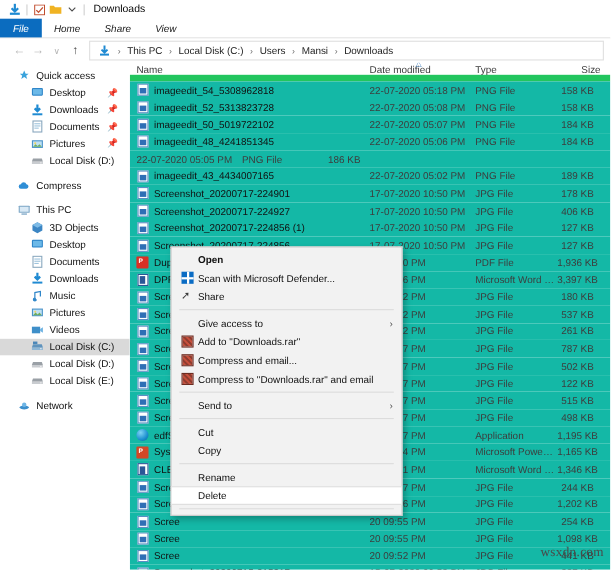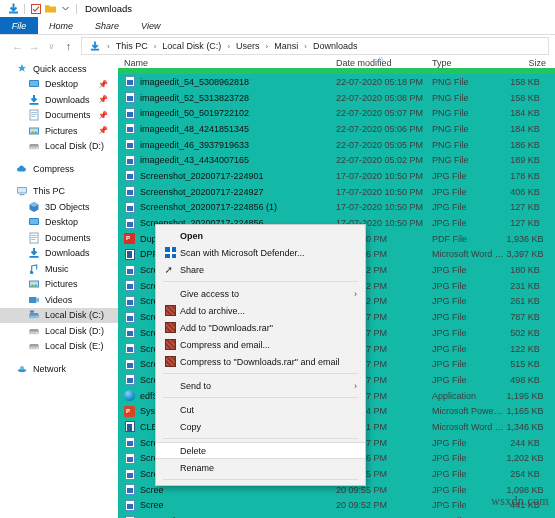--- a/index.html
+++ b/index.html
@@ -425,26 +425,20 @@
               <span class="ficon">
                 <span class="ic-img"></span>
               </span>
               <span>imageedit_48_4241851345</span>
             </span>
             <span class="cell date">22-07-2020 05:06 PM</span>
             <span class="cell type">PNG File</span>
             <span class="cell size">184 KB</span>
           </div>
           <div class="row sel">
-            <span class="cell name">
-              <span class="ficon">
-                <span class="ic-img"></span>
-              </span>
-              <span>imageedit_46_3937919633</span>
-            </span>
             <span class="cell date">22-07-2020 05:05 PM</span>
             <span class="cell type">PNG File</span>
             <span class="cell size">186 KB</span>
           </div>
           <div class="row sel">
             <span class="cell name">
               <span class="ficon">
                 <span class="ic-img"></span>
               </span>
               <span>imageedit_43_4434007165</span>
@@ -532,21 +526,21 @@
           </div>
           <div class="row sel">
             <span class="cell name">
               <span class="ficon">
                 <span class="ic-img"></span>
               </span>
               <span>Scree</span>
             </span>
             <span class="cell date">20 06:22 PM</span>
             <span class="cell type">JPG File</span>
-            <span class="cell size">231 KB</span>
+            <span class="cell size">537 KB</span>
           </div>
           <div class="row sel">
             <span class="cell name">
               <span class="ficon">
                 <span class="ic-img"></span>
               </span>
               <span>Scree</span>
             </span>
             <span class="cell date">20 06:22 PM</span>
             <span class="cell type">JPG File</span>
@@ -728,26 +722,20 @@
       </div>
       <div class="msep"></div>
       <div class="mi noico">
         <span class="mi-label">Give access to</span>
         <span class="arrow">›</span>
       </div>
       <div class="mi">
         <span class="mi-ico">
           <span class="ic-rar"></span>
         </span>
-        <span class="mi-label">Add to archive...</span>
-      </div>
-      <div class="mi">
-        <span class="mi-ico">
-          <span class="ic-rar"></span>
-        </span>
         <span class="mi-label">Add to "Downloads.rar"</span>
       </div>
       <div class="mi">
         <span class="mi-ico">
           <span class="ic-rar"></span>
         </span>
         <span class="mi-label">Compress and email...</span>
       </div>
       <div class="mi">
         <span class="mi-ico">
@@ -761,23 +749,23 @@
         <span class="arrow">›</span>
       </div>
       <div class="msep"></div>
       <div class="mi noico">
         <span class="mi-label">Cut</span>
       </div>
       <div class="mi noico">
         <span class="mi-label">Copy</span>
       </div>
       <div class="msep"></div>
+      <div class="mi noico">
+        <span class="mi-label">Rename</span>
+      </div>
       <div class="mi hover noico">
         <span class="mi-label">Delete</span>
       </div>
-      <div class="mi noico">
-        <span class="mi-label">Rename</span>
-      </div>
       <div class="msep"></div>
     </div>
 
   <div class="wm">wsxdn.com</div>
 </div>
 
 </body></html>

